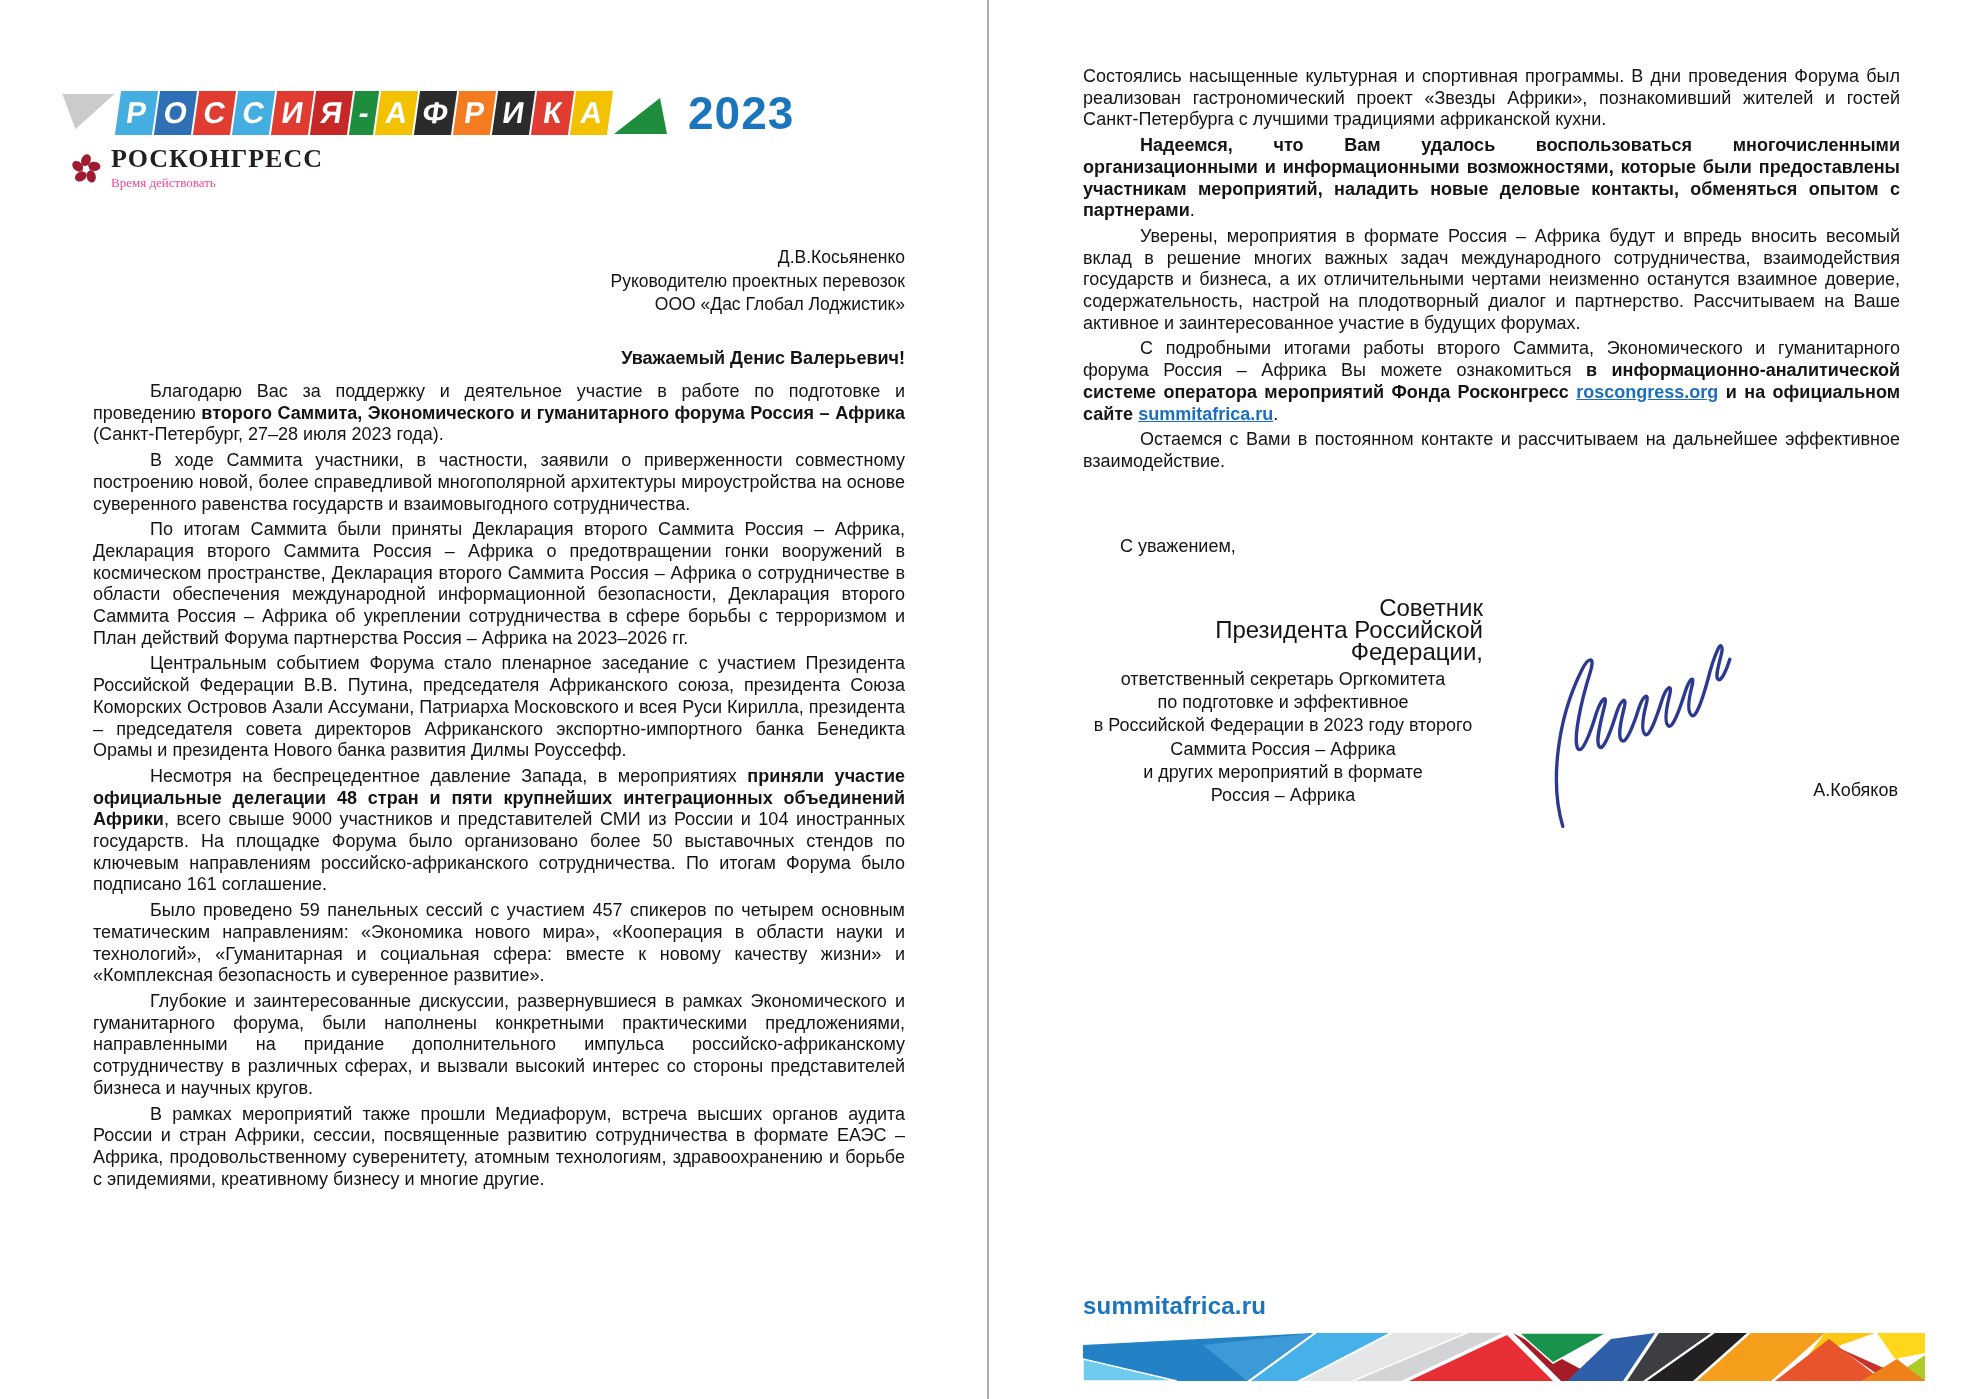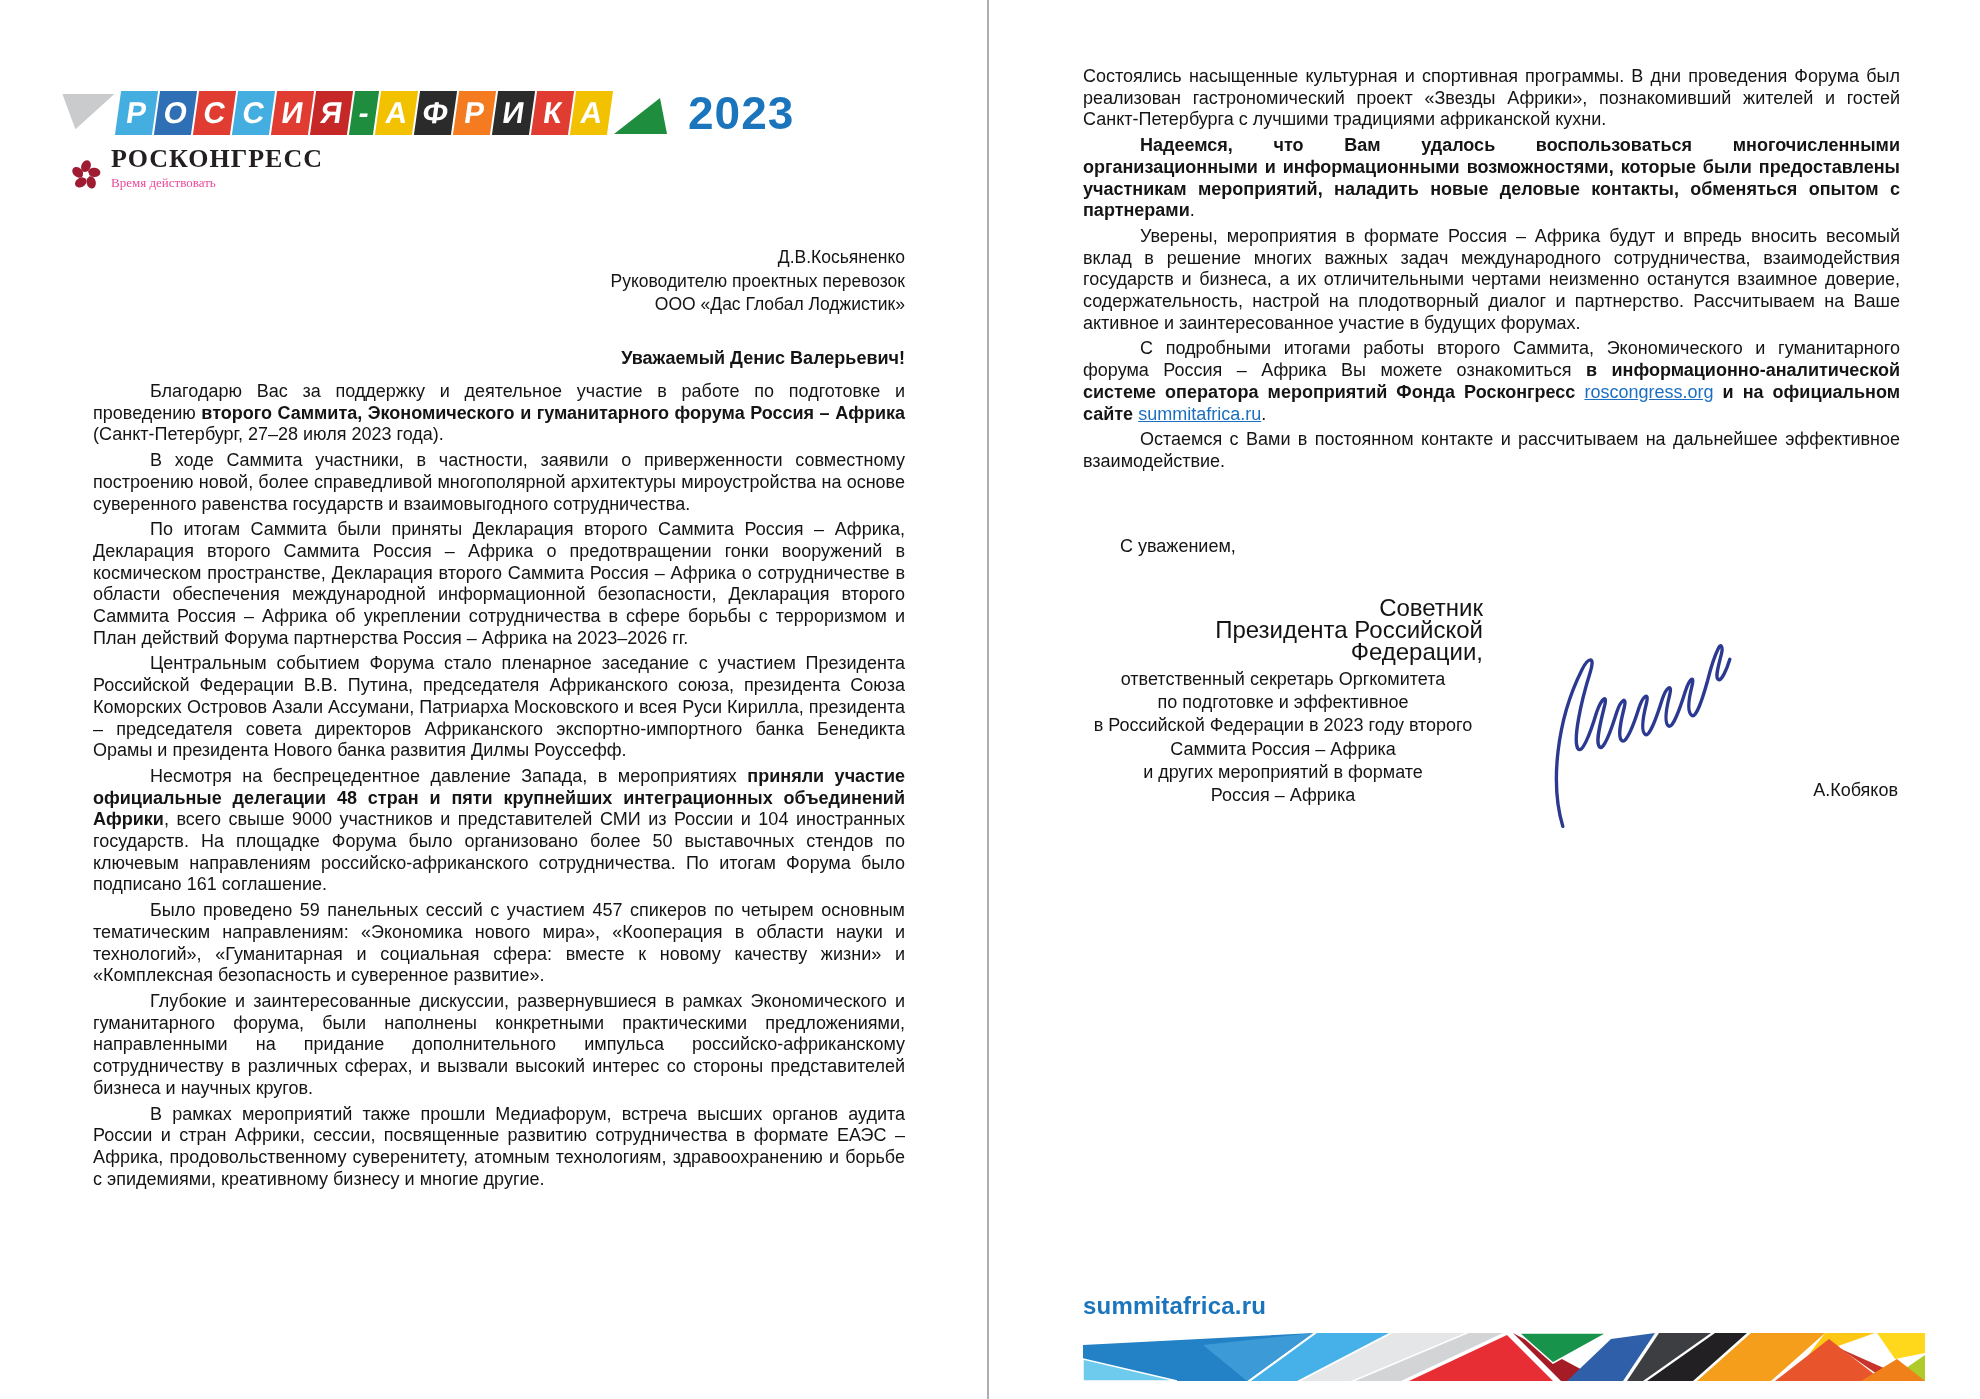--- a/index.html
+++ b/index.html
@@ -12,35 +12,35 @@
 
   
   .logo-row{position:absolute;top:88px;left:60px;display:flex;align-items:center;height:50px;}
   .logo-tiles{display:flex;align-items:center;height:46px;}
   .tile{display:inline-flex;align-items:center;justify-content:center;height:44px;min-width:33px;
         margin-right:2px;transform:skewX(-8deg);color:#fff;font-weight:800;font-size:30px;
         font-family:"Liberation Sans",sans-serif;padding:0 2px;}
   .tile.dash{min-width:20px;}
   .logo-year{margin-left:20px;font-size:46px;font-weight:800;letter-spacing:1px;}
 
-  .partner-row{position:absolute;top:146px;left:70px;display:flex;align-items:flex-end;}
+  .partner-row{position:absolute;top:146px;left:70px;display:flex;align-items:center;}
   .partner-text{margin-left:9px;}
   .partner-name{font-family:"Liberation Serif",serif;font-size:26px;font-weight:600;letter-spacing:1px;color:#231f20;line-height:26px;}
   .partner-tagline{font-family:"Liberation Serif",serif;font-size:13px;color:#ec4899;margin-top:3px;margin-left:0;}
 
   
   .recipient{position:absolute;top:246px;right:83px;text-align:right;font-size:17.5px;line-height:23.5px;}
   .salutation{position:absolute;top:348px;left:93px;width:812px;text-align:right;font-weight:700;font-size:18px;}
   .body-col{position:absolute;font-size:18px;line-height:21.7px;text-align:justify;}
   #left-body{top:381px;left:93px;width:812px;}
   #right-body{top:66px;left:95px;width:817px;}
   .body-col p{margin:0 0 4px 0;text-indent:57px;}
   .body-col p.noindent{text-indent:0;}
   .bold{font-weight:700;}
-  .link{color:#1c6fc0;font-weight:400;text-decoration:underline;cursor:pointer;}
+  .link{color:#1c6fc0;font-weight:700;text-decoration:underline;cursor:pointer;}
 
   
   .closing{position:absolute;top:536px;left:132px;font-size:18px;}
   .sig-title-1{position:absolute;top:597px;left:95px;width:400px;text-align:right;font-size:24px;line-height:22px;}
   .sig-title-2{position:absolute;top:668px;left:60px;width:470px;text-align:center;font-size:18px;line-height:23.2px;}
   .signer-name{position:absolute;top:780px;right:82px;font-size:18px;}
   .signature-svg{position:absolute;top:636px;left:560px;}
 
   .footer-site{position:absolute;top:1292px;left:95px;font-size:24px;font-weight:600;color:#1b75bc;letter-spacing:0.2px;}
   .footer-stripe{position:absolute;top:1333px;left:95px;width:842px;height:48px;}

